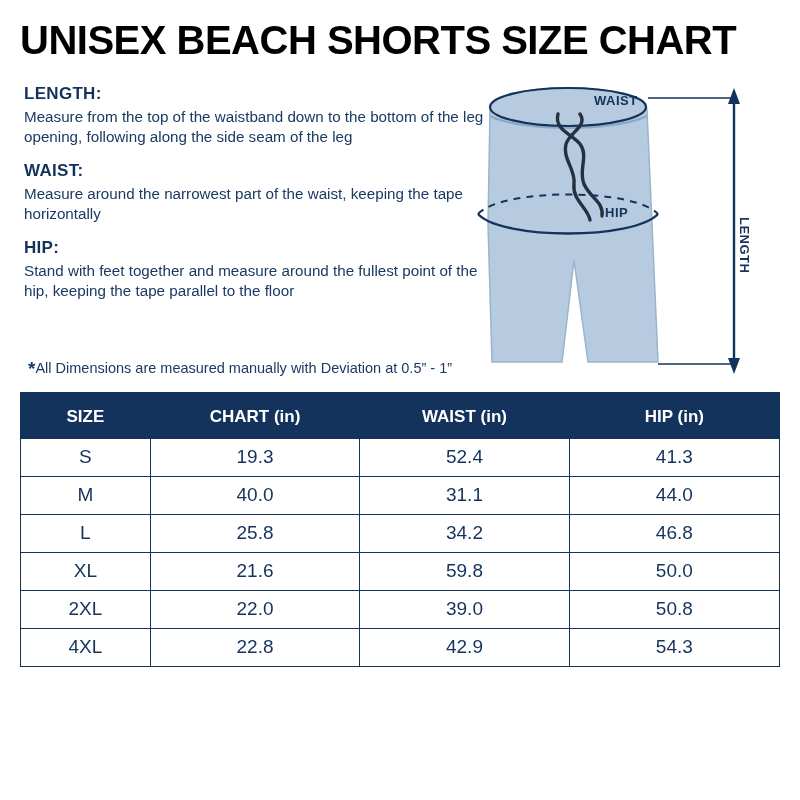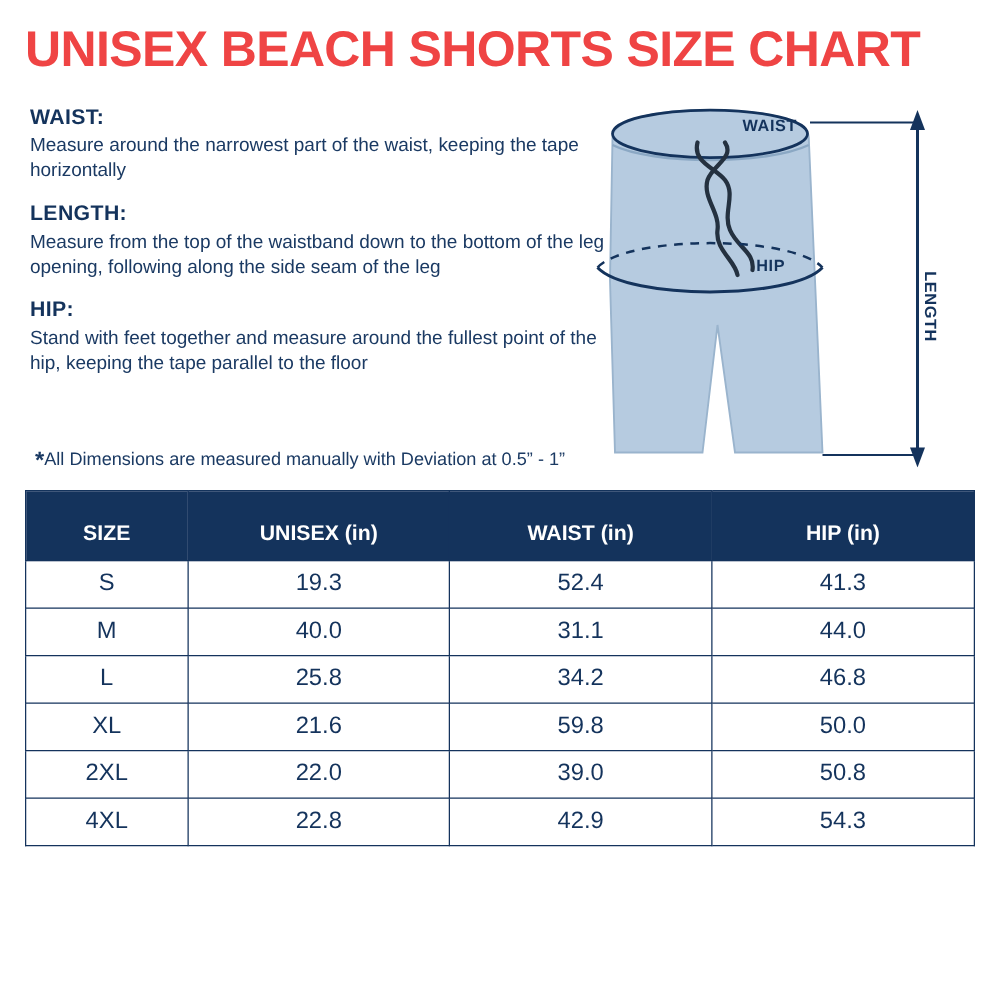--- a/index.html
+++ b/index.html
@@ -15,21 +15,21 @@
     width: 800px; height: 800px;
     overflow: hidden;
   }
   .title {
     position: absolute;
     left: 20px; top: 18px;
     width: 762px;
     font-size: 40px;
     font-weight: bold;
     letter-spacing: -0.5px;
-    color: #ef4444;
+    color: #000000;
     white-space: nowrap;
   }
 
   
   .defs {
     position: absolute;
     left: 24px; top: 84px;
     width: 470px;
   }
   .def-block { margin-bottom: 14px; }
@@ -86,21 +86,21 @@
     left: 20px; top: 392px;
     width: 760px;
     border-collapse: collapse;
     table-layout: fixed;
   }
   thead th {
     background: #14335c;
     color: #ffffff;
     font-size: 17px;
     font-weight: bold;
-    padding: 24px 0 11px 0;
+    padding: 14px 0 11px 0;
     text-align: center;
     border: 1px solid #14335c;
   }
   tbody td {
     font-size: 19px;
     color: #14335c;
     text-align: center;
     padding: 7px 0 8px 0;
     border: 1px solid #14335c;
     background: #ffffff;
@@ -112,26 +112,26 @@
 </style>
 </head>
 <body>
 
 <div id="page">
 
   <div class="title">UNISEX BEACH SHORTS SIZE CHART</div>
 
   <div class="defs">
     <div class="def-block">
+      <div class="def-term">LENGTH:</div>
+      <div class="def-text">Measure from the top of the waistband down to the bottom of the leg opening, following along the side seam of the leg</div>
+    </div>
+    <div class="def-block">
       <div class="def-term">WAIST:</div>
       <div class="def-text">Measure around the narrowest part of the waist, keeping the tape horizontally</div>
-    </div>
-    <div class="def-block">
-      <div class="def-term">LENGTH:</div>
-      <div class="def-text">Measure from the top of the waistband down to the bottom of the leg opening, following along the side seam of the leg</div>
     </div>
     <div class="def-block">
       <div class="def-term">HIP:</div>
       <div class="def-text">Stand with feet together and measure around the fullest point of the hip, keeping the tape parallel to the floor</div>
     </div>
   </div>
 
   <div class="note">
     <span class="star">*</span><span>All Dimensions are measured manually with Deviation at 0.5” - 1”</span>
   </div>
@@ -176,21 +176,21 @@
   <table>
     <colgroup>
         <col class="c0">
         <col class="c1">
         <col class="c2">
         <col class="c3">
       </colgroup>
     <thead>
       <tr>
         <th>SIZE</th>
-        <th>UNISEX (in)</th>
+        <th>CHART (in)</th>
         <th>WAIST (in)</th>
         <th>HIP (in)</th>
       </tr>
     </thead>
     <tbody>
       <tr>
         <td>S</td>
         <td>19.3</td>
         <td>52.4</td>
         <td>41.3</td>

